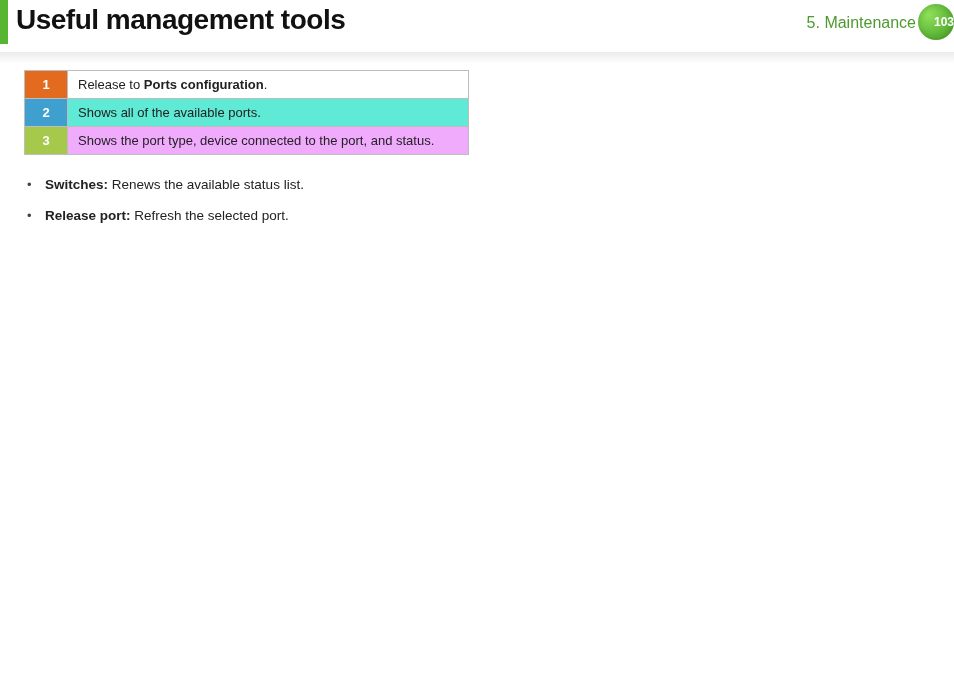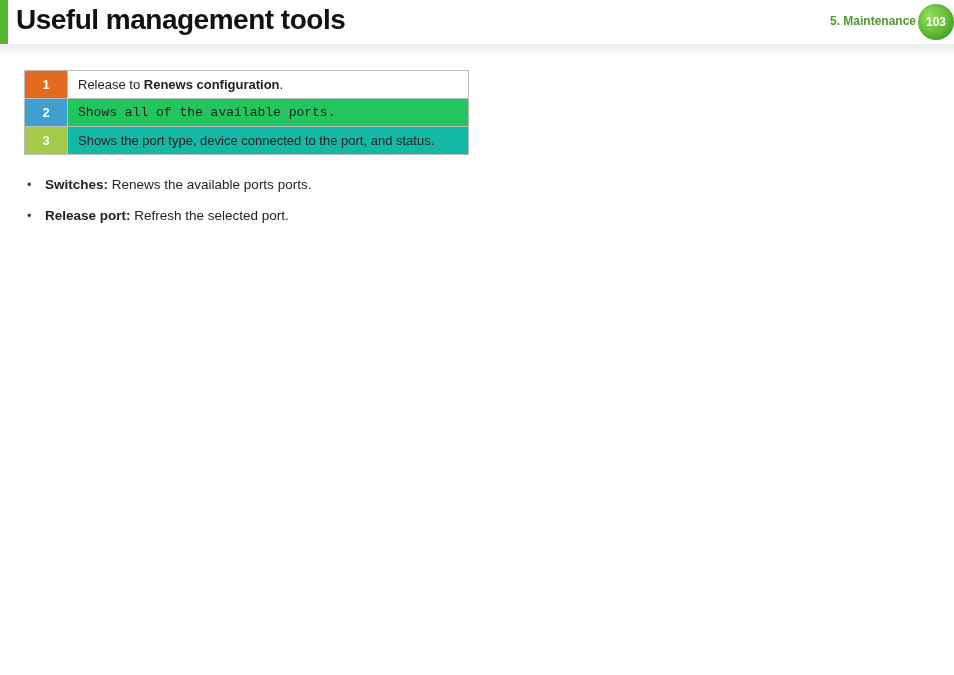--- a/index.html
+++ b/index.html
@@ -10,21 +10,21 @@
     background: #ffffff;
     font-family: "Segoe UI", "Helvetica Neue", Arial, sans-serif;
     color: #222;
     overflow: hidden;
     position: relative;
   }
 
   
   .header {
     position: relative;
-    height: 44px;
+    height: 52px;
     background: #ffffff;
   }
   .header .accent {
     position: absolute;
     left: 0; top: 0;
     width: 8px;
     height: 44px;
     background: #58b531;
   }
   .header .title {
@@ -33,38 +33,38 @@
     top: 4px;
     font-size: 28px;
     font-weight: 800;
     letter-spacing: -0.5px;
     color: #111;
   }
   .header .chapter {
     position: absolute;
     right: 38px;
     top: 14px;
-    font-size: 12px;
-    font-weight: 700;
+    font-size: 16px;
+    font-weight: 400;
     color: #4E9A2F;
   }
   .header .pagecircle {
     position: absolute;
     right: 0;
     top: 4px;
     width: 36px;
     height: 36px;
     border-radius: 50%;
     background: radial-gradient(circle at 30% 30%, #8fe05a, #3f9a1f);
     box-shadow: inset 0 0 6px rgba(0,0,0,0.15);
     color: #fff;
     font-size: 12px;
     font-weight: 700;
     line-height: 36px;
-    text-align: center;
+    text-align: right;
   }
   .header .shadow {
     position: absolute;
     left: 0;
     right: 0;
     bottom: -12px;
     height: 12px;
     background: linear-gradient(to bottom, rgba(0,0,0,0.08), rgba(0,0,0,0));
     pointer-events: none;
   }
@@ -91,22 +91,22 @@
   table.callouts td.num {
     width: 22px;
     text-align: center;
     font-weight: 700;
     color: #fff;
   }
   tr.r1 td.num { background: #e26b1f; }
   tr.r2 td.num { background: #3fa0cf; color: #fff; }
   tr.r3 td.num { background: #a6c94b; color: #fff; }
   tr.r1 td.desc { background: #ffffff; }
-  tr.r2 td.desc { background: #22c55e; font-family: Liberation Mono, monospace; }
-  tr.r3 td.desc { background: #14b8a6; }
+  tr.r2 td.desc { background: #5eead4; }
+  tr.r3 td.desc { background: #f0abfc; }
 
   .desc .strong { font-weight: 700; }
 
   
   ul.items {
     list-style: none;
     margin: 22px 0 0 3px;
     padding: 0;
     font-size: 13.5px;
   }
@@ -136,40 +136,40 @@
   <div class="shadow"></div>
 </div>
 
 <div class="content">
 
   <table class="callouts">
     <tbody>
         <tr class="r1">
       <td class="num">1</td>
       <td class="desc">
-        <span>Release to </span><span class="strong">Renews configuration</span><span>.</span>
+        <span>Release to </span><span class="strong">Ports configuration</span><span>.</span>
       </td>
     </tr>
     <tr class="r2">
       <td class="num">2</td>
       <td class="desc">
         <span>Shows all of the available ports.</span>
       </td>
     </tr>
     <tr class="r3">
       <td class="num">3</td>
       <td class="desc">
         <span>Shows the port type, device connected to the port, and status.</span>
       </td>
     </tr>
   </tbody>
     </table>
 
   <ul class="items">
     <li>
-      <span class="lead">Switches:</span><span> Renews the available ports ports.</span>
+      <span class="lead">Switches:</span><span> Renews the available status list.</span>
     </li>
     <li>
       <span class="lead">Release port:</span><span> Refresh the selected port.</span>
     </li>
   </ul>
 
 </div>
 
 </body></html>

